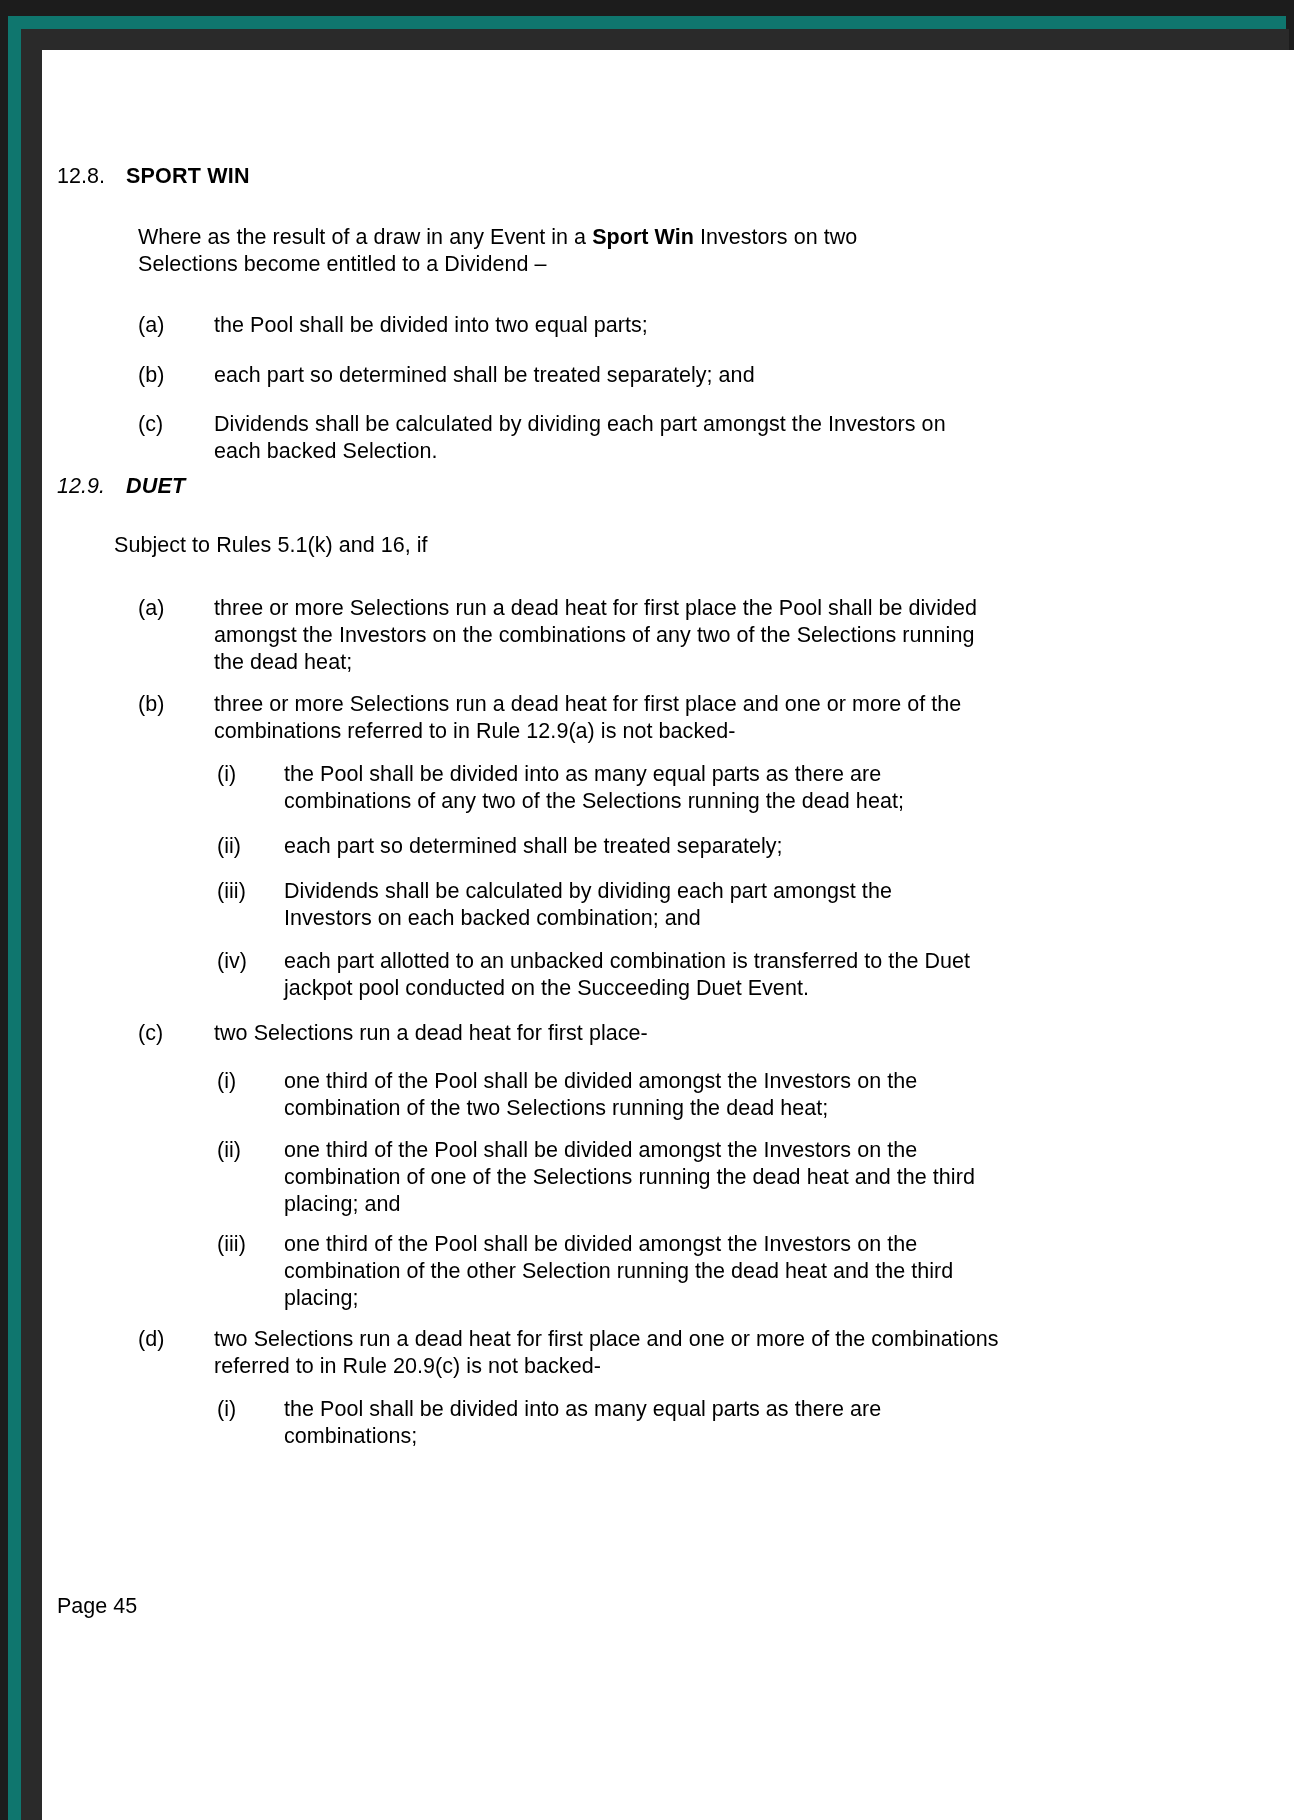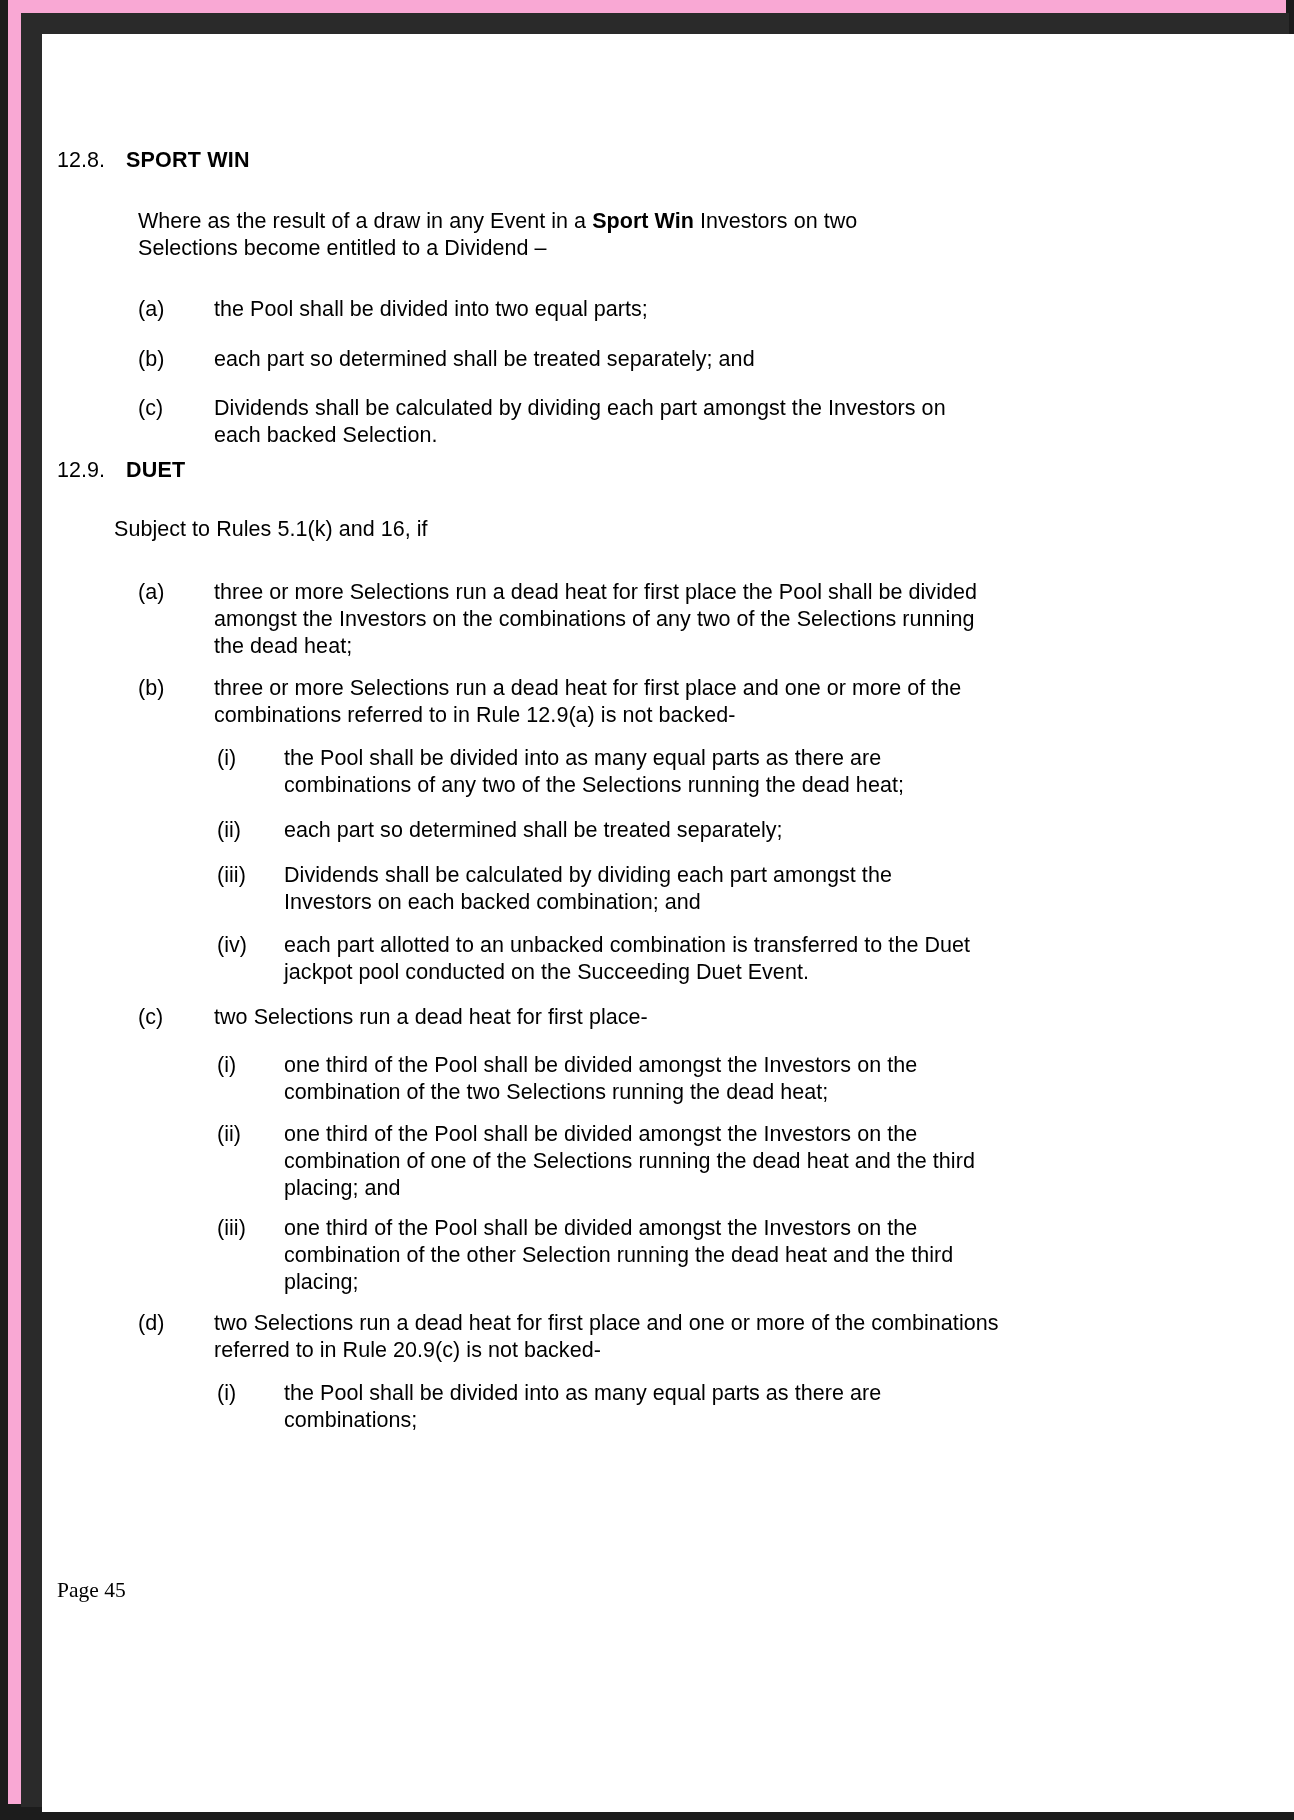--- a/index.html
+++ b/index.html
@@ -21,24 +21,24 @@
     top: 0;
     width: 1294px;
     height: 1820px;
     background: #1c1c1c;
     box-sizing: border-box;
   }
   
   .scan-bevel {
     position: absolute;
     left: 8px;
-    top: 0;
+    top: 16px;
     width: 1278px;
     height: 1804px;
-    background: #f9a8d4;
+    background: #0f766e;
     box-sizing: border-box;
   }
   .scan-inner-line {
     position: absolute;
     left: 13px;
     top: 13px;
     width: 1268px;
     height: 1794px;
     background: #2a2a2a;
     box-sizing: border-box;
@@ -110,21 +110,21 @@
     flex: 1 1 auto;
     font-weight: 400;
   }
   .lvl-a > .item-marker { width: 76px; flex: 0 0 76px; }
   .lvl-i > .item-marker { width: 67px; flex: 0 0 67px; }
 
   .footer-page {
     position: absolute;
     left: 15px;
     top: 1543px;
-    font-family: Liberation Serif, serif;
+    font-family: Liberation Sans, sans-serif;
     font-stretch: condensed;
     font-size: 21.5px;
     line-height: 27px;
     color: #000000;
   }
 </style>
 </head>
 <body>
 
 <div class="scan-frame">
@@ -151,21 +151,21 @@
           <div class="item lvl-a doc-text" style="left:96px; top:312px; width:890px;">
             <span class="item-marker">(b)</span>
             <span class="item-body">each part so determined shall be treated separately; and</span>
           </div>
 
           <div class="item lvl-a doc-text" style="left:96px; top:361px; width:855px;">
             <span class="item-marker">(c)</span>
             <span class="item-body">Dividends shall be calculated by dividing each part amongst the Investors on each backed Selection.</span>
           </div>
 
-          <div class="section-heading doc-text" style="left:15px; top:423px; width:1000px;">
+          <div class="section-heading doc-text" style="left:15px; top:423px; width:1000px;font-style:italic;">
             <span class="section-num">12.9.</span>
             <span class="section-title">DUET</span>
           </div>
 
           <div class="para doc-text" style="left:72px; top:482px; width:800px;">Subject to Rules 5.1(k) and 16, if</div>
 
           <div class="item lvl-a doc-text" style="left:96px; top:545px; width:855px;">
             <span class="item-marker">(a)</span>
             <span class="item-body">three or more Selections run a dead heat for first place the Pool shall be divided amongst the Investors on the combinations of any two of the Selections running the dead heat;</span>
           </div>

